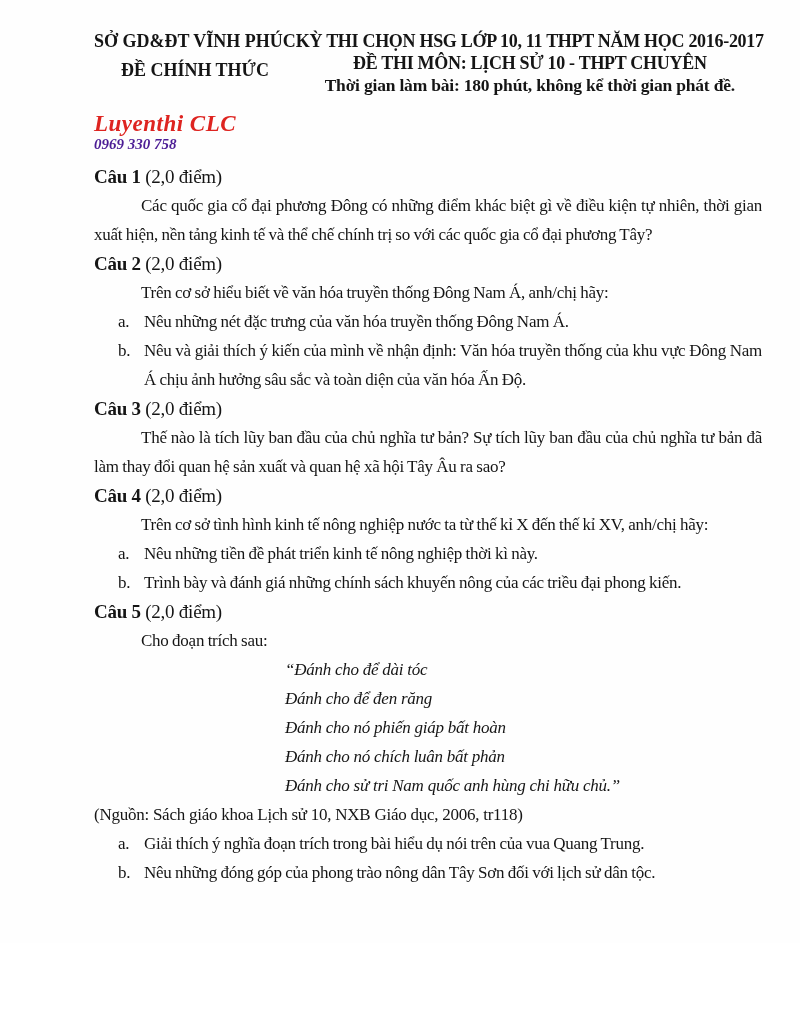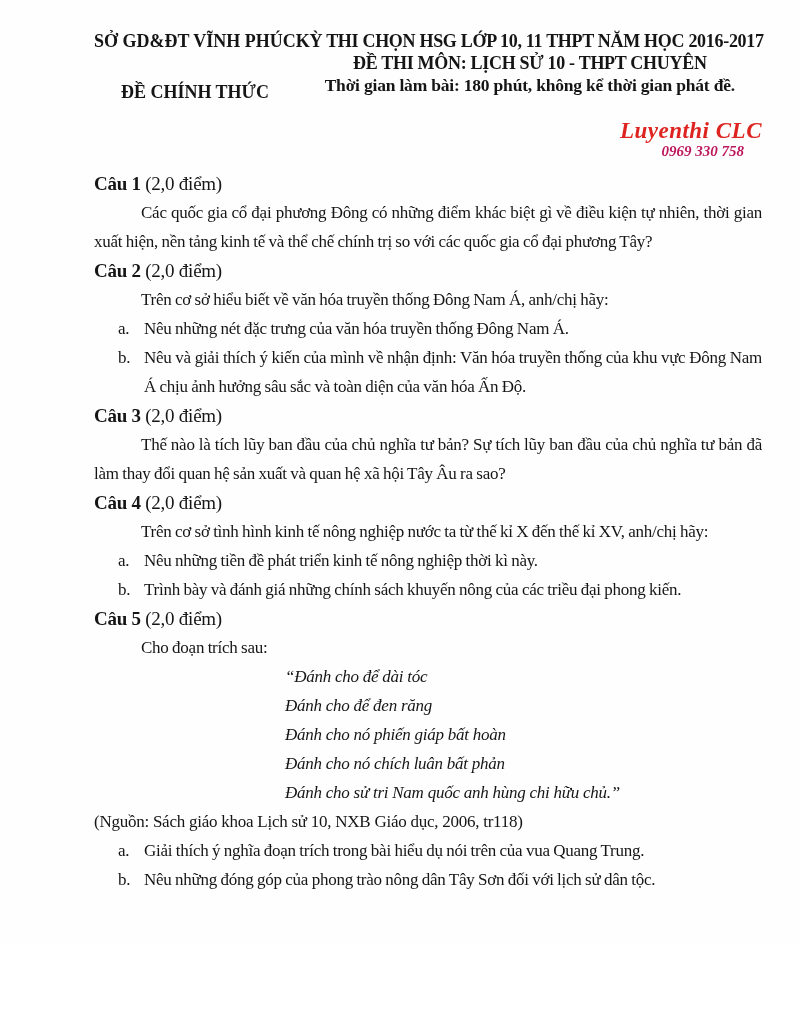--- a/index.html
+++ b/index.html
@@ -17,30 +17,30 @@
     overflow:hidden;
     background:#fefefe;
   }
   
   .header{display:flex;}
   .header-left{
     width:205px;text-align:center;
     font-weight:bold;font-size:18px;line-height:22px;
     white-space:nowrap;
   }
-  .header-left .line2{margin-top:29px;}
+  .header-left .line2{margin-top:7px;}
   .header-right{
     flex:1;text-align:center;
     font-size:18px;line-height:22px;
     white-space:nowrap;letter-spacing:-0.3px;
   }
   .header-right .bold{font-weight:bold;}
   .header-right .duration{font-size:17.5px;letter-spacing:-0.2px;font-weight:bold;}
   
-  .logo{margin-top:16px;text-align:right;line-height:1;}
+  .logo{margin-top:16px;line-height:1;}
   .logo-name{font-size:23px;font-weight:bold;font-style:italic;letter-spacing:0.5px;}
   .logo-phone{font-size:15px;font-weight:bold;font-style:italic;margin-top:2px;padding-right:18px;}
   
   #questions{margin-top:10px;font-size:17px;line-height:29px;letter-spacing:-0.25px;}
   .q-heading{font-size:19px;}
   .q-label{font-weight:bold;}
   .q-intro{
     margin:0;text-indent:47px;text-align:justify;
     word-spacing:-0.5px;
   }
@@ -65,21 +65,21 @@
     </div>
     <div class="header-right">
       <div class="bold">KỲ THI CHỌN HSG LỚP 10, 11 THPT NĂM HỌC 2016-2017</div>
       <div class="bold">ĐỀ THI MÔN: LỊCH SỬ 10 - THPT CHUYÊN</div>
       <div class="duration">Thời gian làm bài: 180 phút, không kể thời gian phát đề.</div>
     </div>
   </div>
 
   <div class="logo">
     <div class="logo-name" style="color: rgb(222, 36, 32);">Luyenthi CLC</div>
-    <div class="logo-phone" style="color: #be185d;">0969 330 758</div>
+    <div class="logo-phone" style="color: #4c1d95;">0969 330 758</div>
   </div>
 
   <div id="questions">
       <div class="q-heading"><span class="q-label">Câu 1</span> <span class="q-points">(2,0 điểm)</span></div>
       <p class="q-intro">Các quốc gia cổ đại phương Đông có những điểm khác biệt gì về điều kiện tự nhiên, thời gian xuất hiện, nền tảng kinh tế và thể chế chính trị so với các quốc gia cổ đại phương Tây?</p>
       <div class="q-heading"><span class="q-label">Câu 2</span> <span class="q-points">(2,0 điểm)</span></div>
       <p class="q-intro">Trên cơ sở hiểu biết về văn hóa truyền thống Đông Nam Á, anh/chị hãy:</p>
       <div class="q-item">
         <span class="marker">a.</span>
         <span class="item-text">Nêu những nét đặc trưng của văn hóa truyền thống Đông Nam Á.</span>

